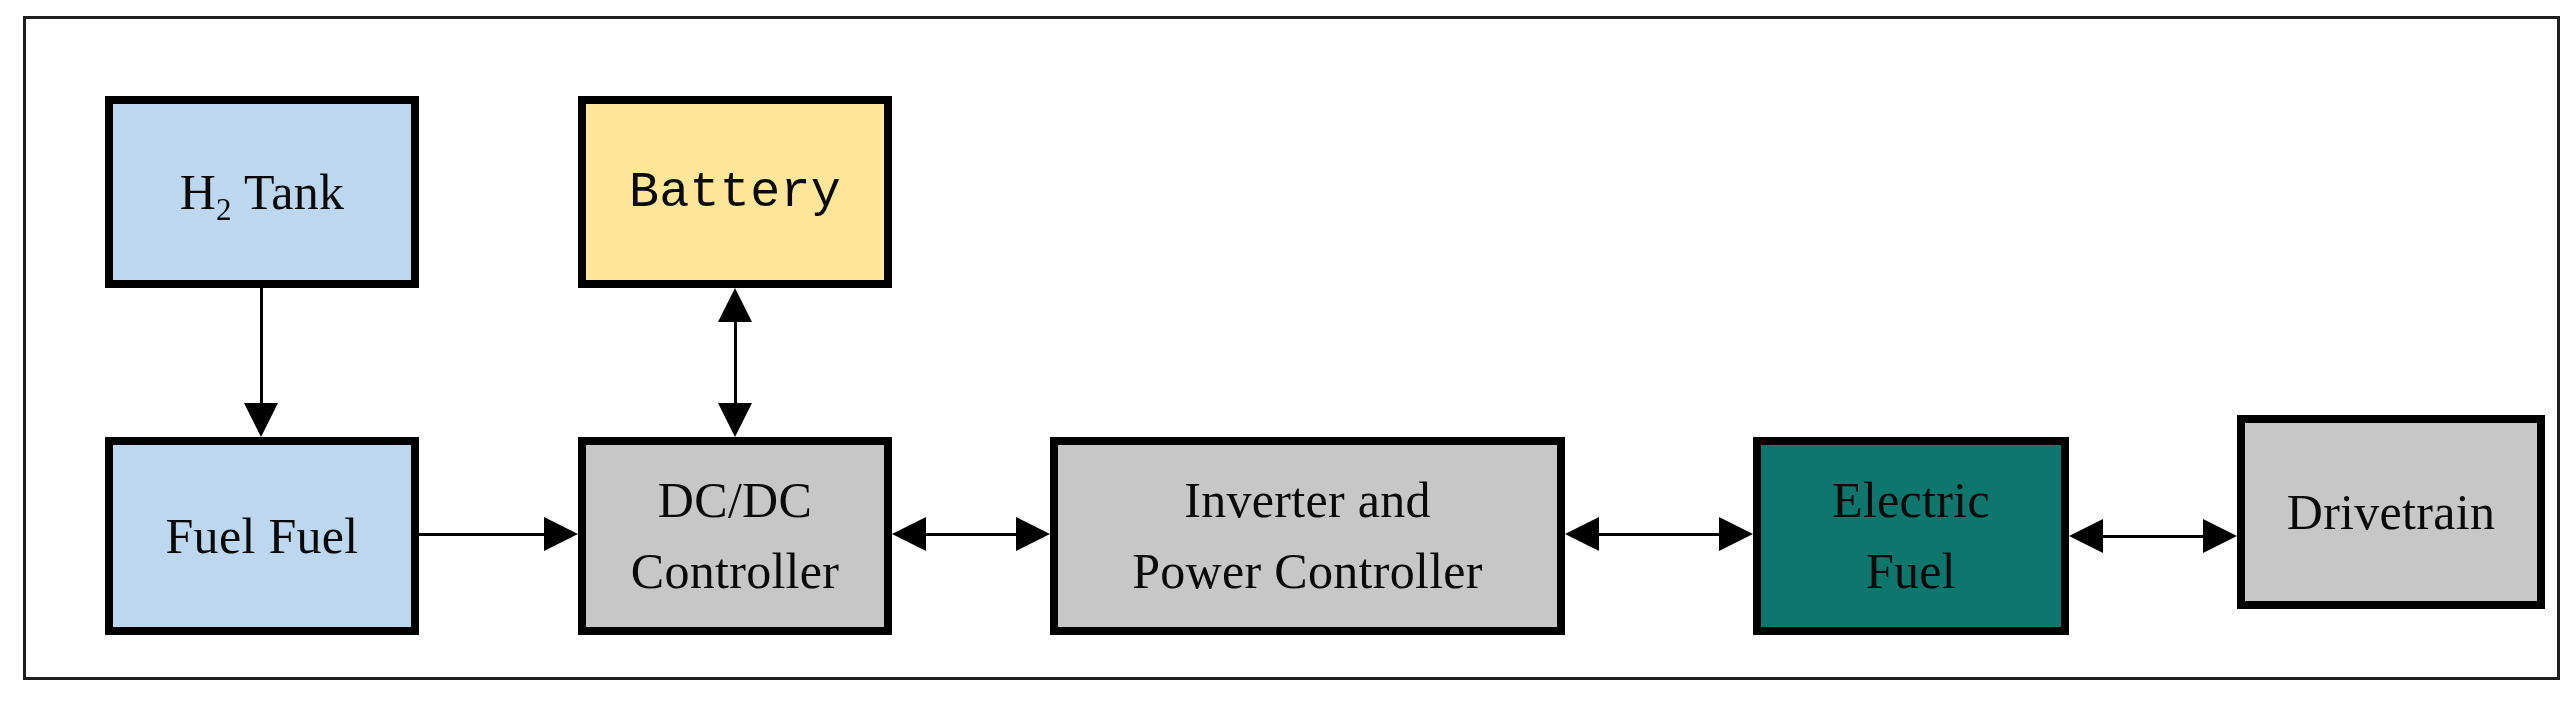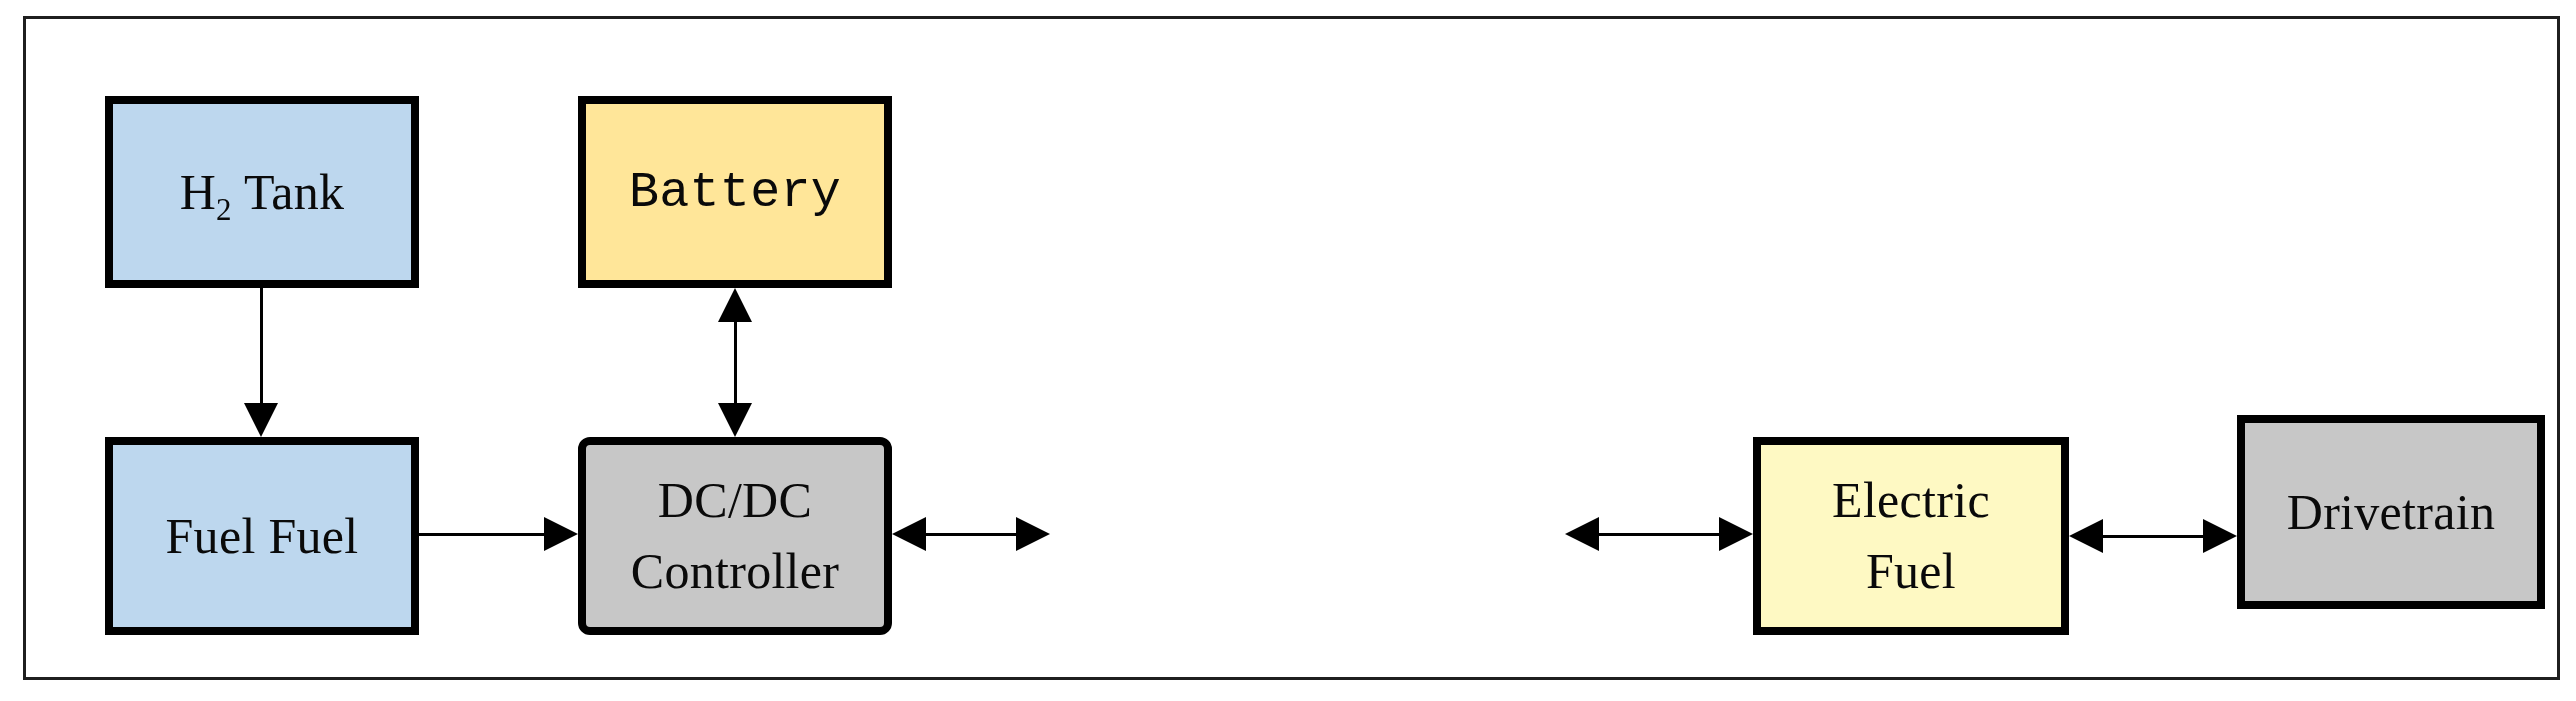--- a/index.html
+++ b/index.html
@@ -38,27 +38,31 @@
   </div>
 
   <div class="box" style="left: 578px; top: 96px; width: 314px; height: 192px; background-color: rgb(255, 230, 153); font-family: Liberation Mono, monospace;">
     <span class="lbl">Battery</span>
   </div>
 
   <div class="box" style="left: 105px; top: 437px; width: 314px; height: 198px; background-color: rgb(189, 215, 238);">
     <span class="lbl">Fuel Fuel</span>
   </div>
 
-  <div class="box" style="left: 578px; top: 437px; width: 314px; height: 198px; background-color: rgb(199, 199, 199); border-radius: 12px;">
+  <div class="box" style="left: 578px; top: 437px; width: 314px; height: 198px; background-color: rgb(199, 199, 199);">
     <span class="lbl">DC/DC</span>
     <span class="lbl">Controller</span>
   </div>
 
+  <div class="box" style="left: 1050px; top: 437px; width: 515px; height: 198px; background-color: rgb(199, 199, 199);">
+    <span class="lbl">Inverter and</span>
+    <span class="lbl">Power Controller</span>
+  </div>
 
-  <div class="box" style="left: 1753px; top: 437px; width: 316px; height: 198px; background-color: #fef9c3;">
+  <div class="box" style="left: 1753px; top: 437px; width: 316px; height: 198px; background-color: #0f766e;">
     <span class="lbl">Electric</span>
     <span class="lbl">Fuel</span>
   </div>
 
   <div class="box" style="left: 2237px; top: 415px; width: 308px; height: 194px; background-color: rgb(199, 199, 199);">
     <span class="lbl">Drivetrain</span>
   </div>
 
   <div>
     <div class="arrow-line" style="left:260px; top:288px; width:3.1px; height:118px;"></div>

